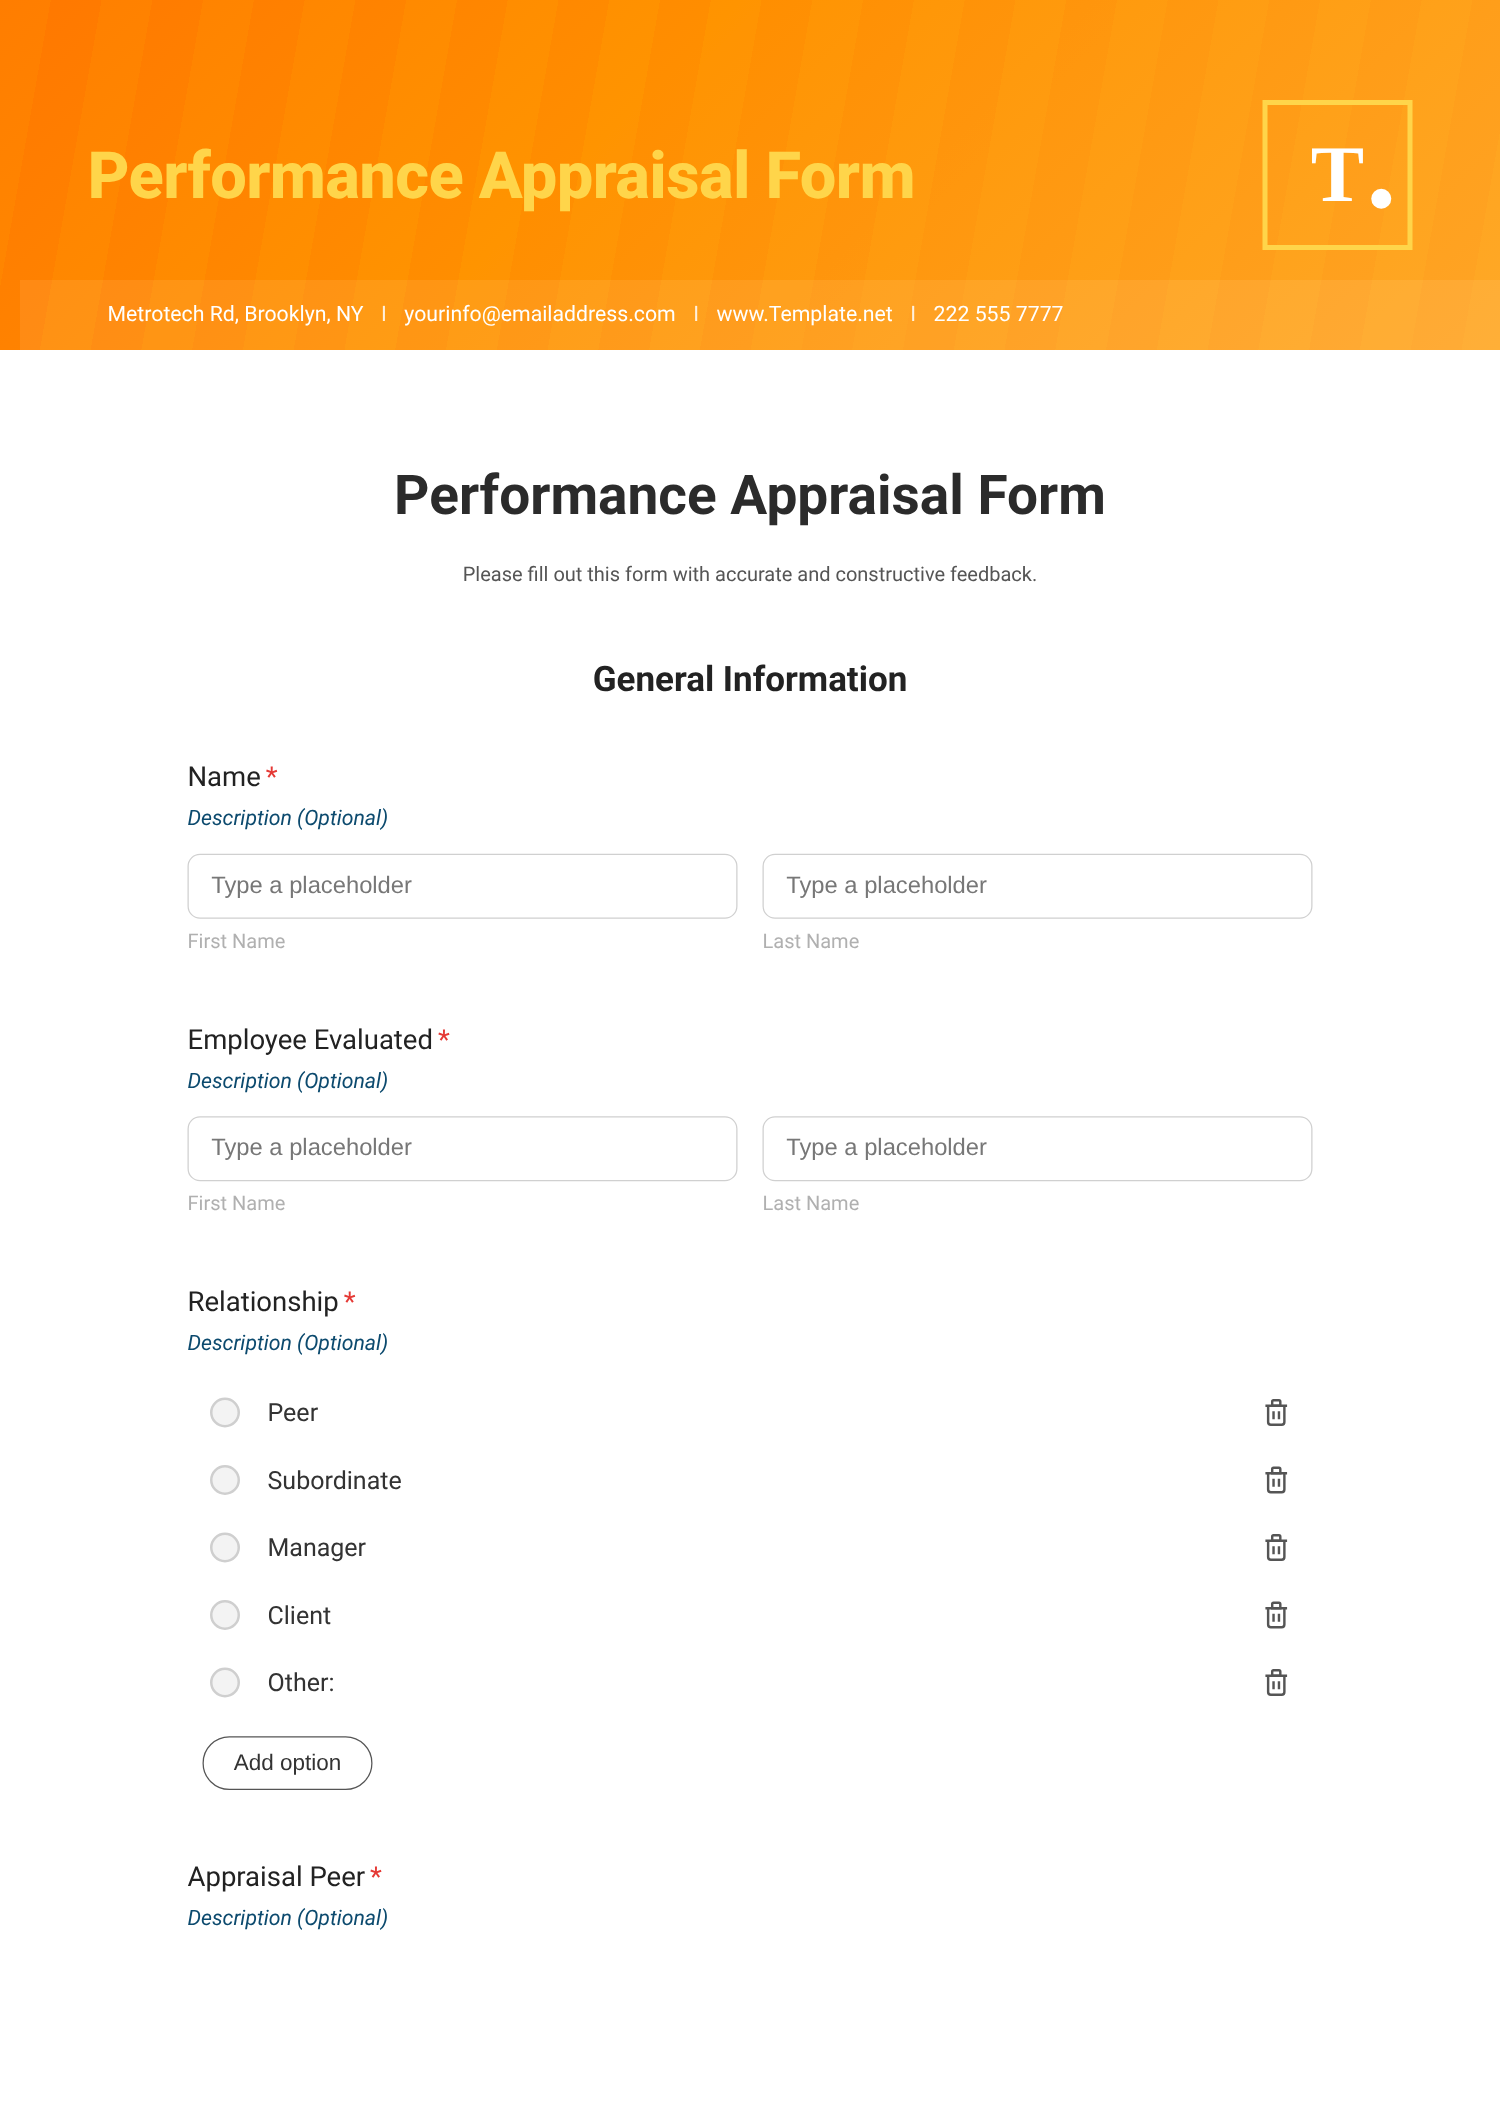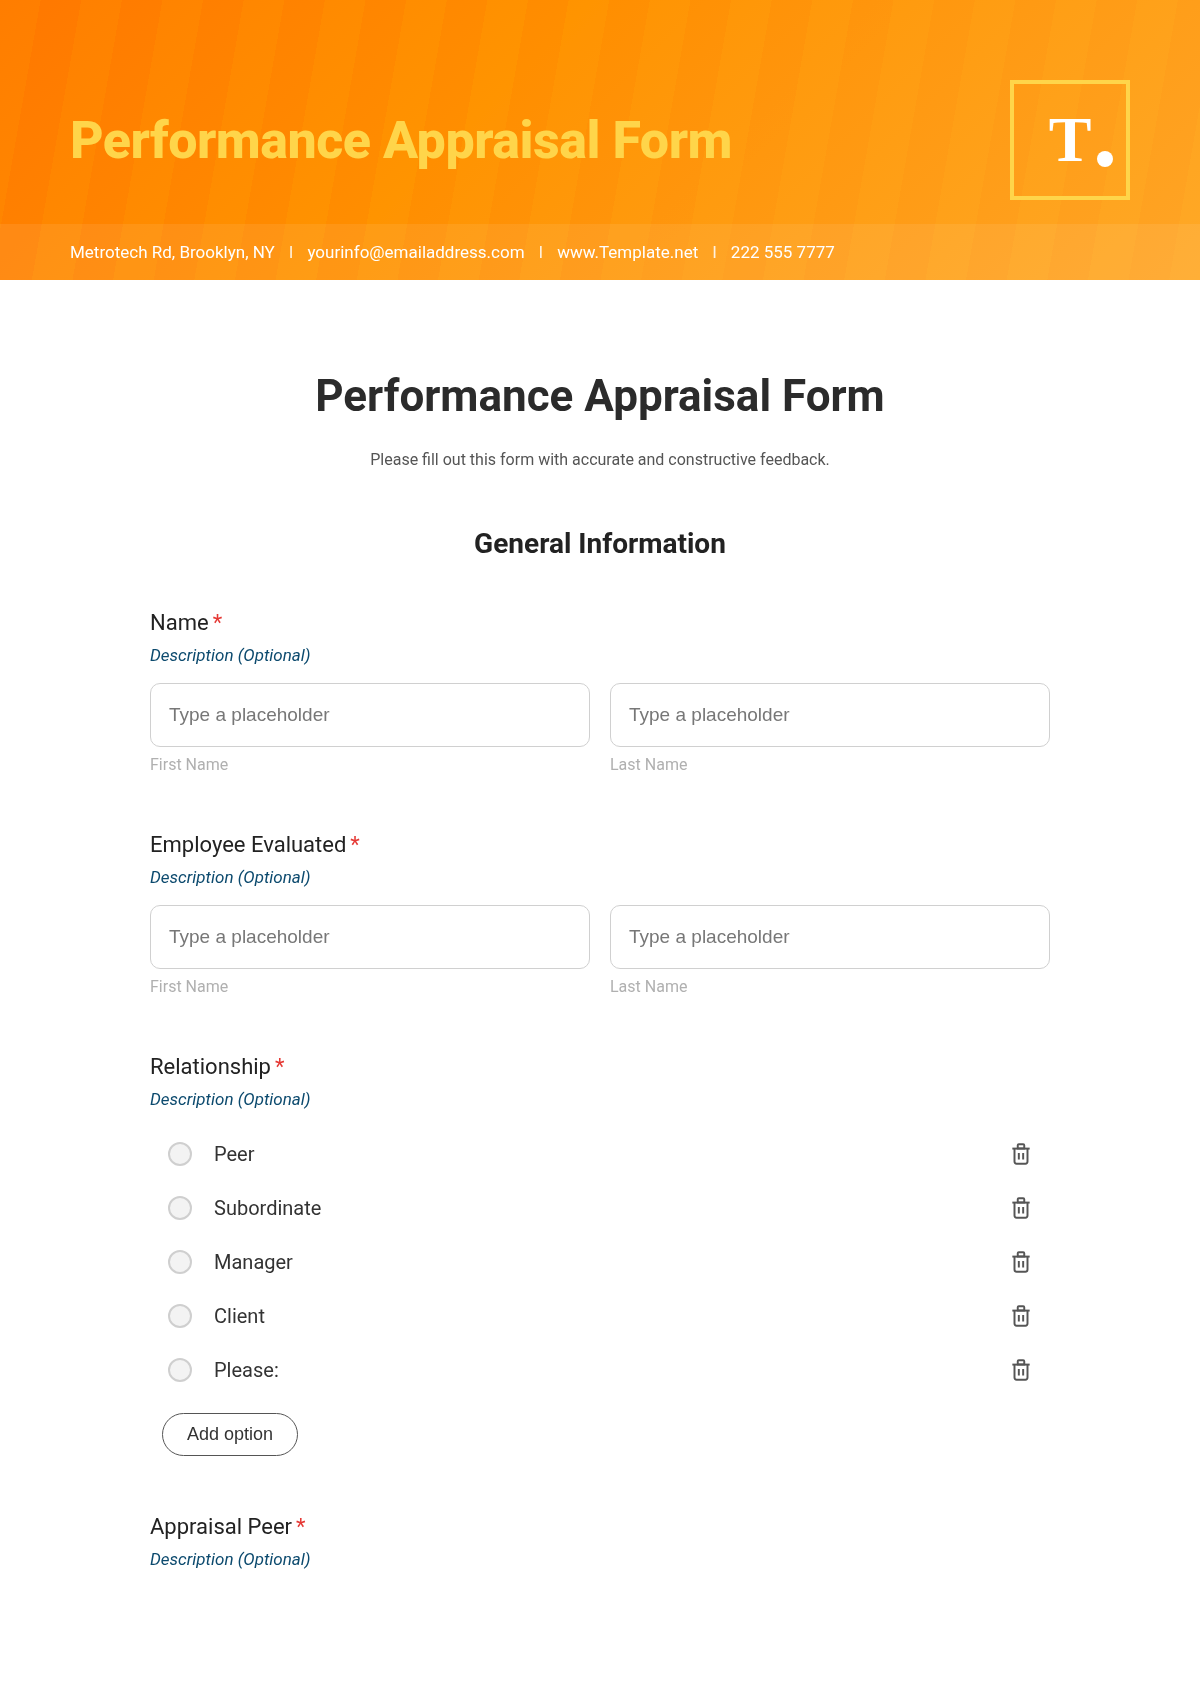--- a/index.html
+++ b/index.html
@@ -55,21 +55,21 @@
     position: absolute;
     right: -22px;
     bottom: 10px;
     width: 16px;
     height: 16px;
     background: #fff;
     border-radius: 50%;
   }
   .banner-info-bar {
     position: absolute;
-    left: 0; right: 0; bottom: 0;
+    left: 16px; right: 0; bottom: 0;
     height: 56px;
     background: rgba(255,255,255,0.08);
     display: flex;
     align-items: center;
     padding-left: 70px;
     font-size: 17px;
     color: #fff;
     gap: 14px;
   }
   .banner-info-bar .sep { opacity: 0.85; }
@@ -112,21 +112,21 @@
     color: #0c4a6e;
     margin-bottom: 18px;
   }
   .two-col {
     display: flex;
     gap: 20px;
   }
   .col { flex: 1; }
   .text-input {
     width: 100%;
-    height: 64px;
+    height: 52px;
     border: 1px solid #d0d0d0;
     border-radius: 10px;
     padding: 0 18px;
     font-size: 19px;
     color: #7f1d1d;
     background: #fff;
   }
   .text-input::placeholder { color: #777; }
   .sublabel {
     font-size: 16px;
@@ -286,21 +286,21 @@
         <svg viewBox="0 0 24 24" fill="none" stroke="currentColor" stroke-width="1.8">
             <path d="M4 7h16"></path>
             <path d="M10 3h4a1 1 0 0 1 1 1v3H9V4a1 1 0 0 1 1-1z"></path>
             <path d="M6 7v12a2 2 0 0 0 2 2h8a2 2 0 0 0 2-2V7"></path>
             <path d="M10 11v6M14 11v6"></path>
           </svg>
       </span>
     </div>
     <div class="option-row">
       <span class="radio"></span>
-      <span class="option-label">Please:</span>
+      <span class="option-label">Other:</span>
       <span class="trash-btn">
         <svg viewBox="0 0 24 24" fill="none" stroke="currentColor" stroke-width="1.8">
             <path d="M4 7h16"></path>
             <path d="M10 3h4a1 1 0 0 1 1 1v3H9V4a1 1 0 0 1 1-1z"></path>
             <path d="M6 7v12a2 2 0 0 0 2 2h8a2 2 0 0 0 2-2V7"></path>
             <path d="M10 11v6M14 11v6"></path>
           </svg>
       </span>
     </div>
 

